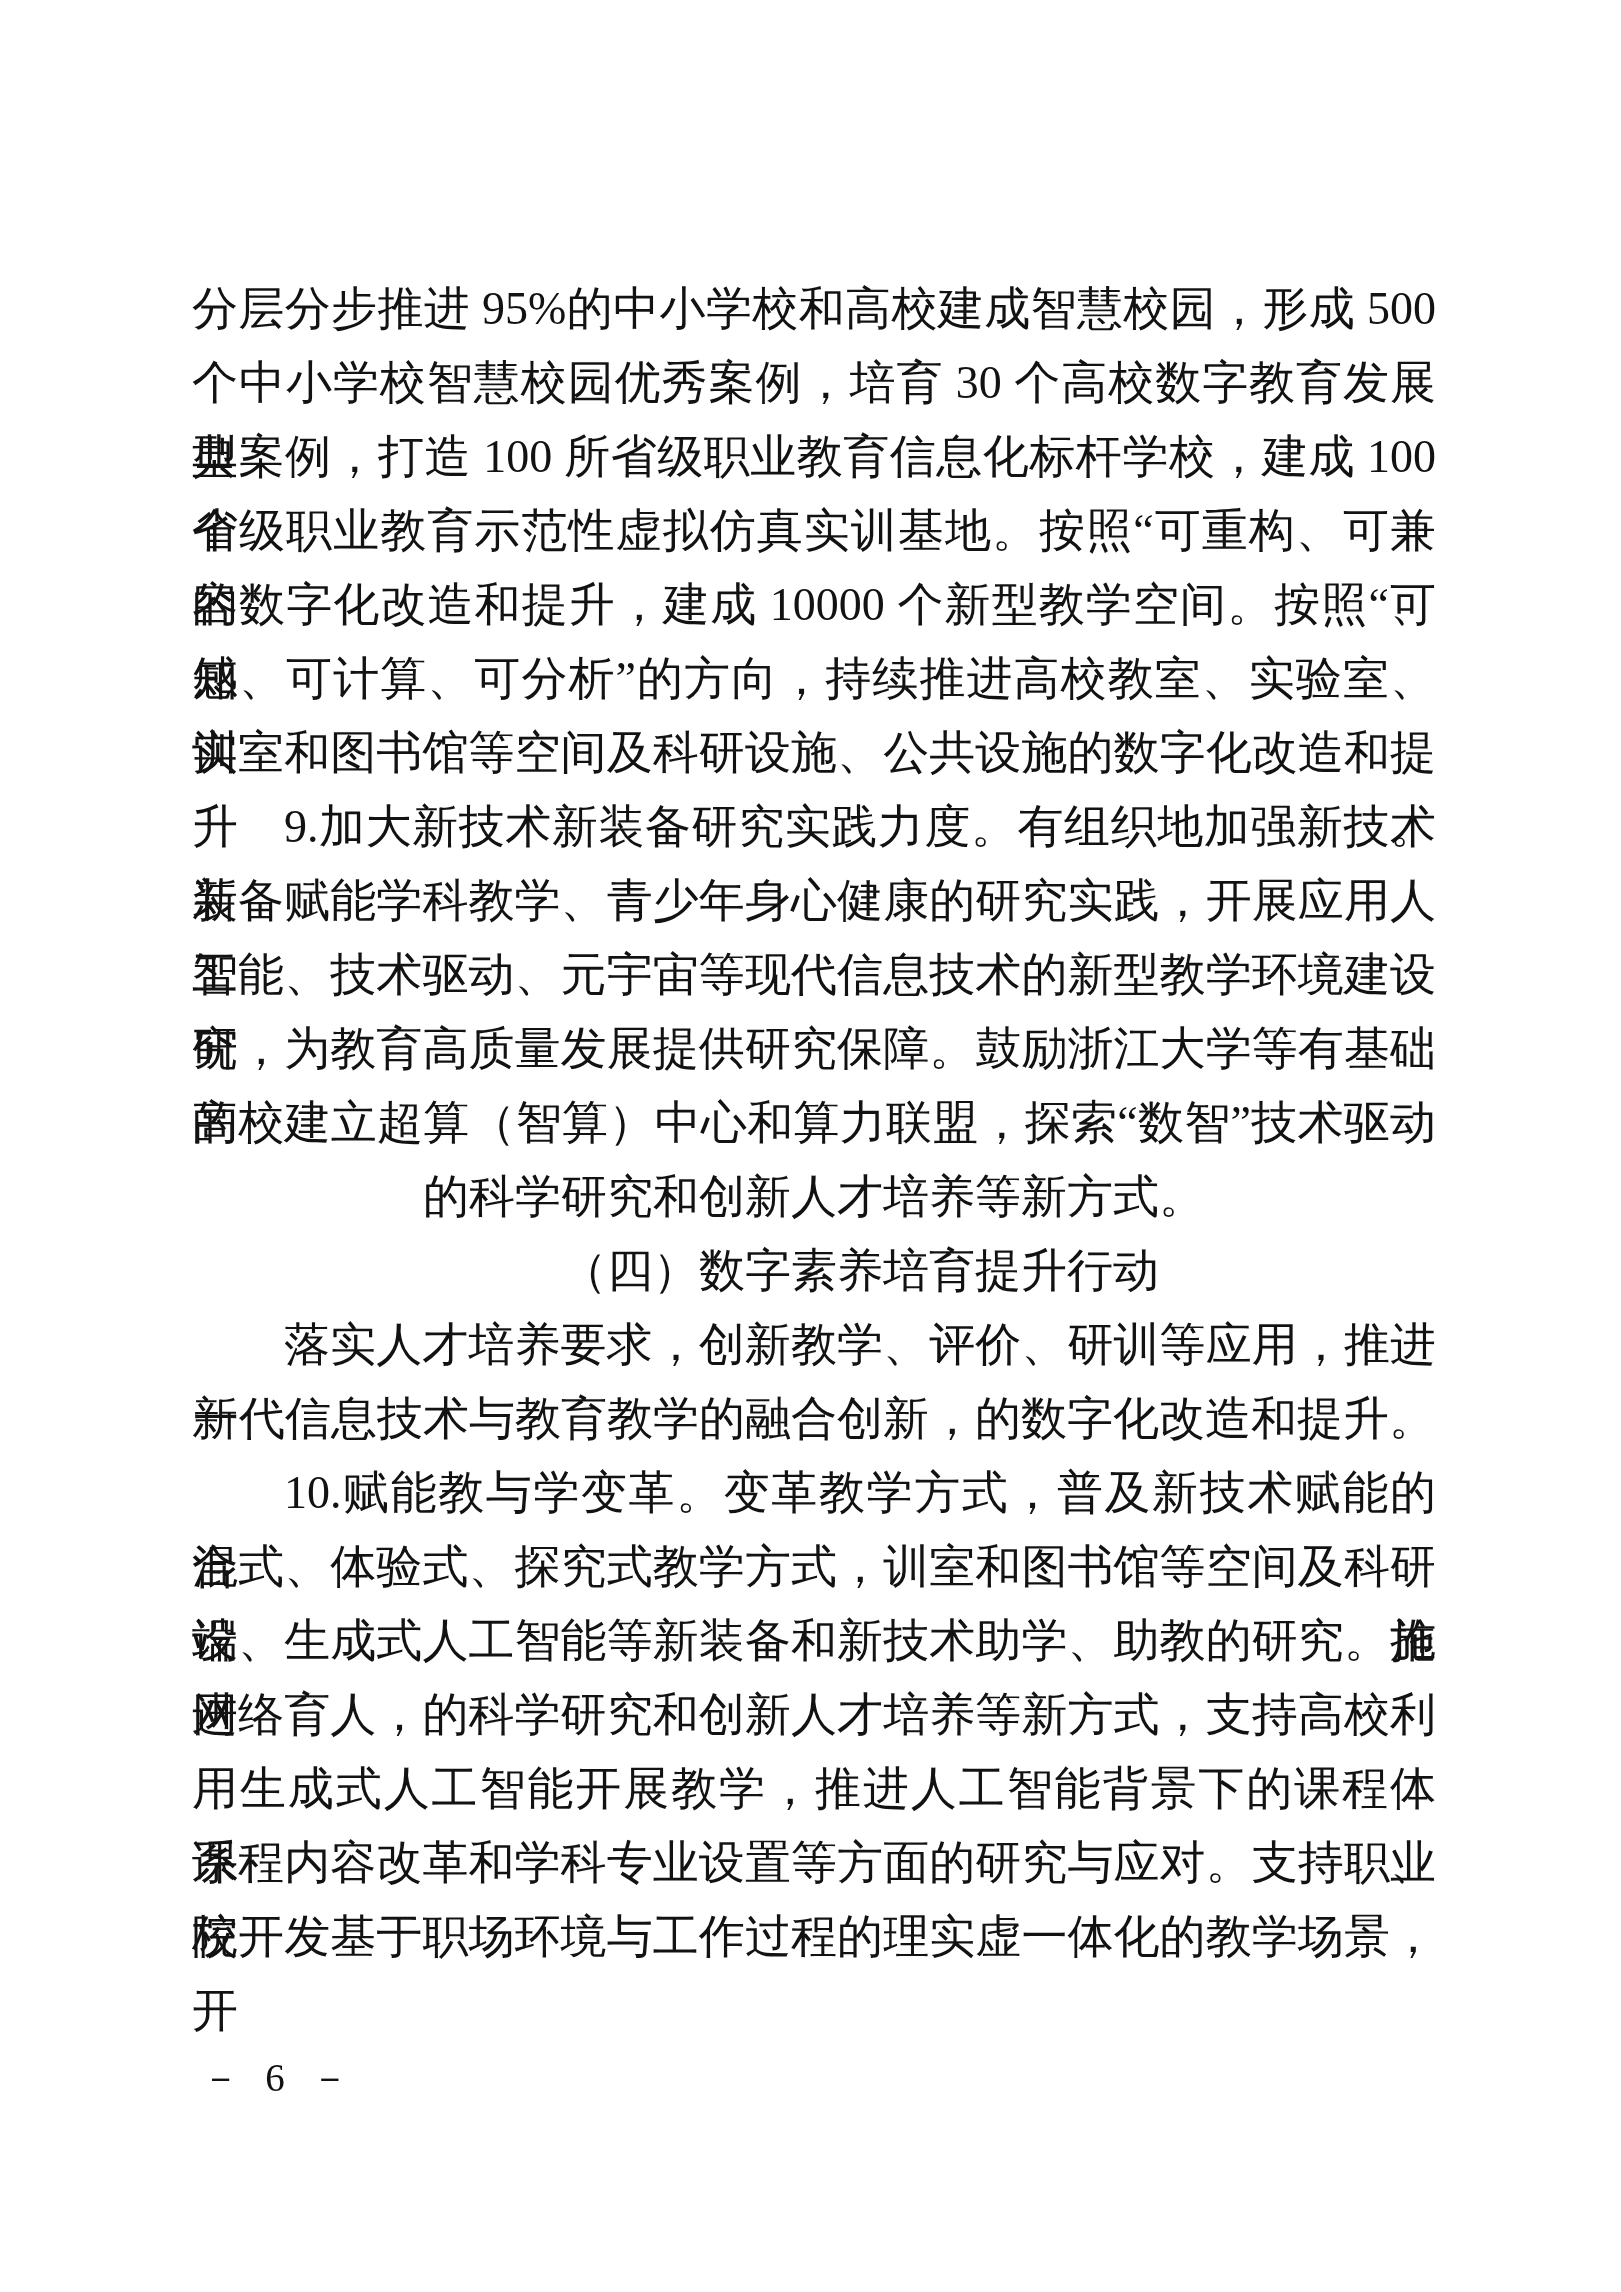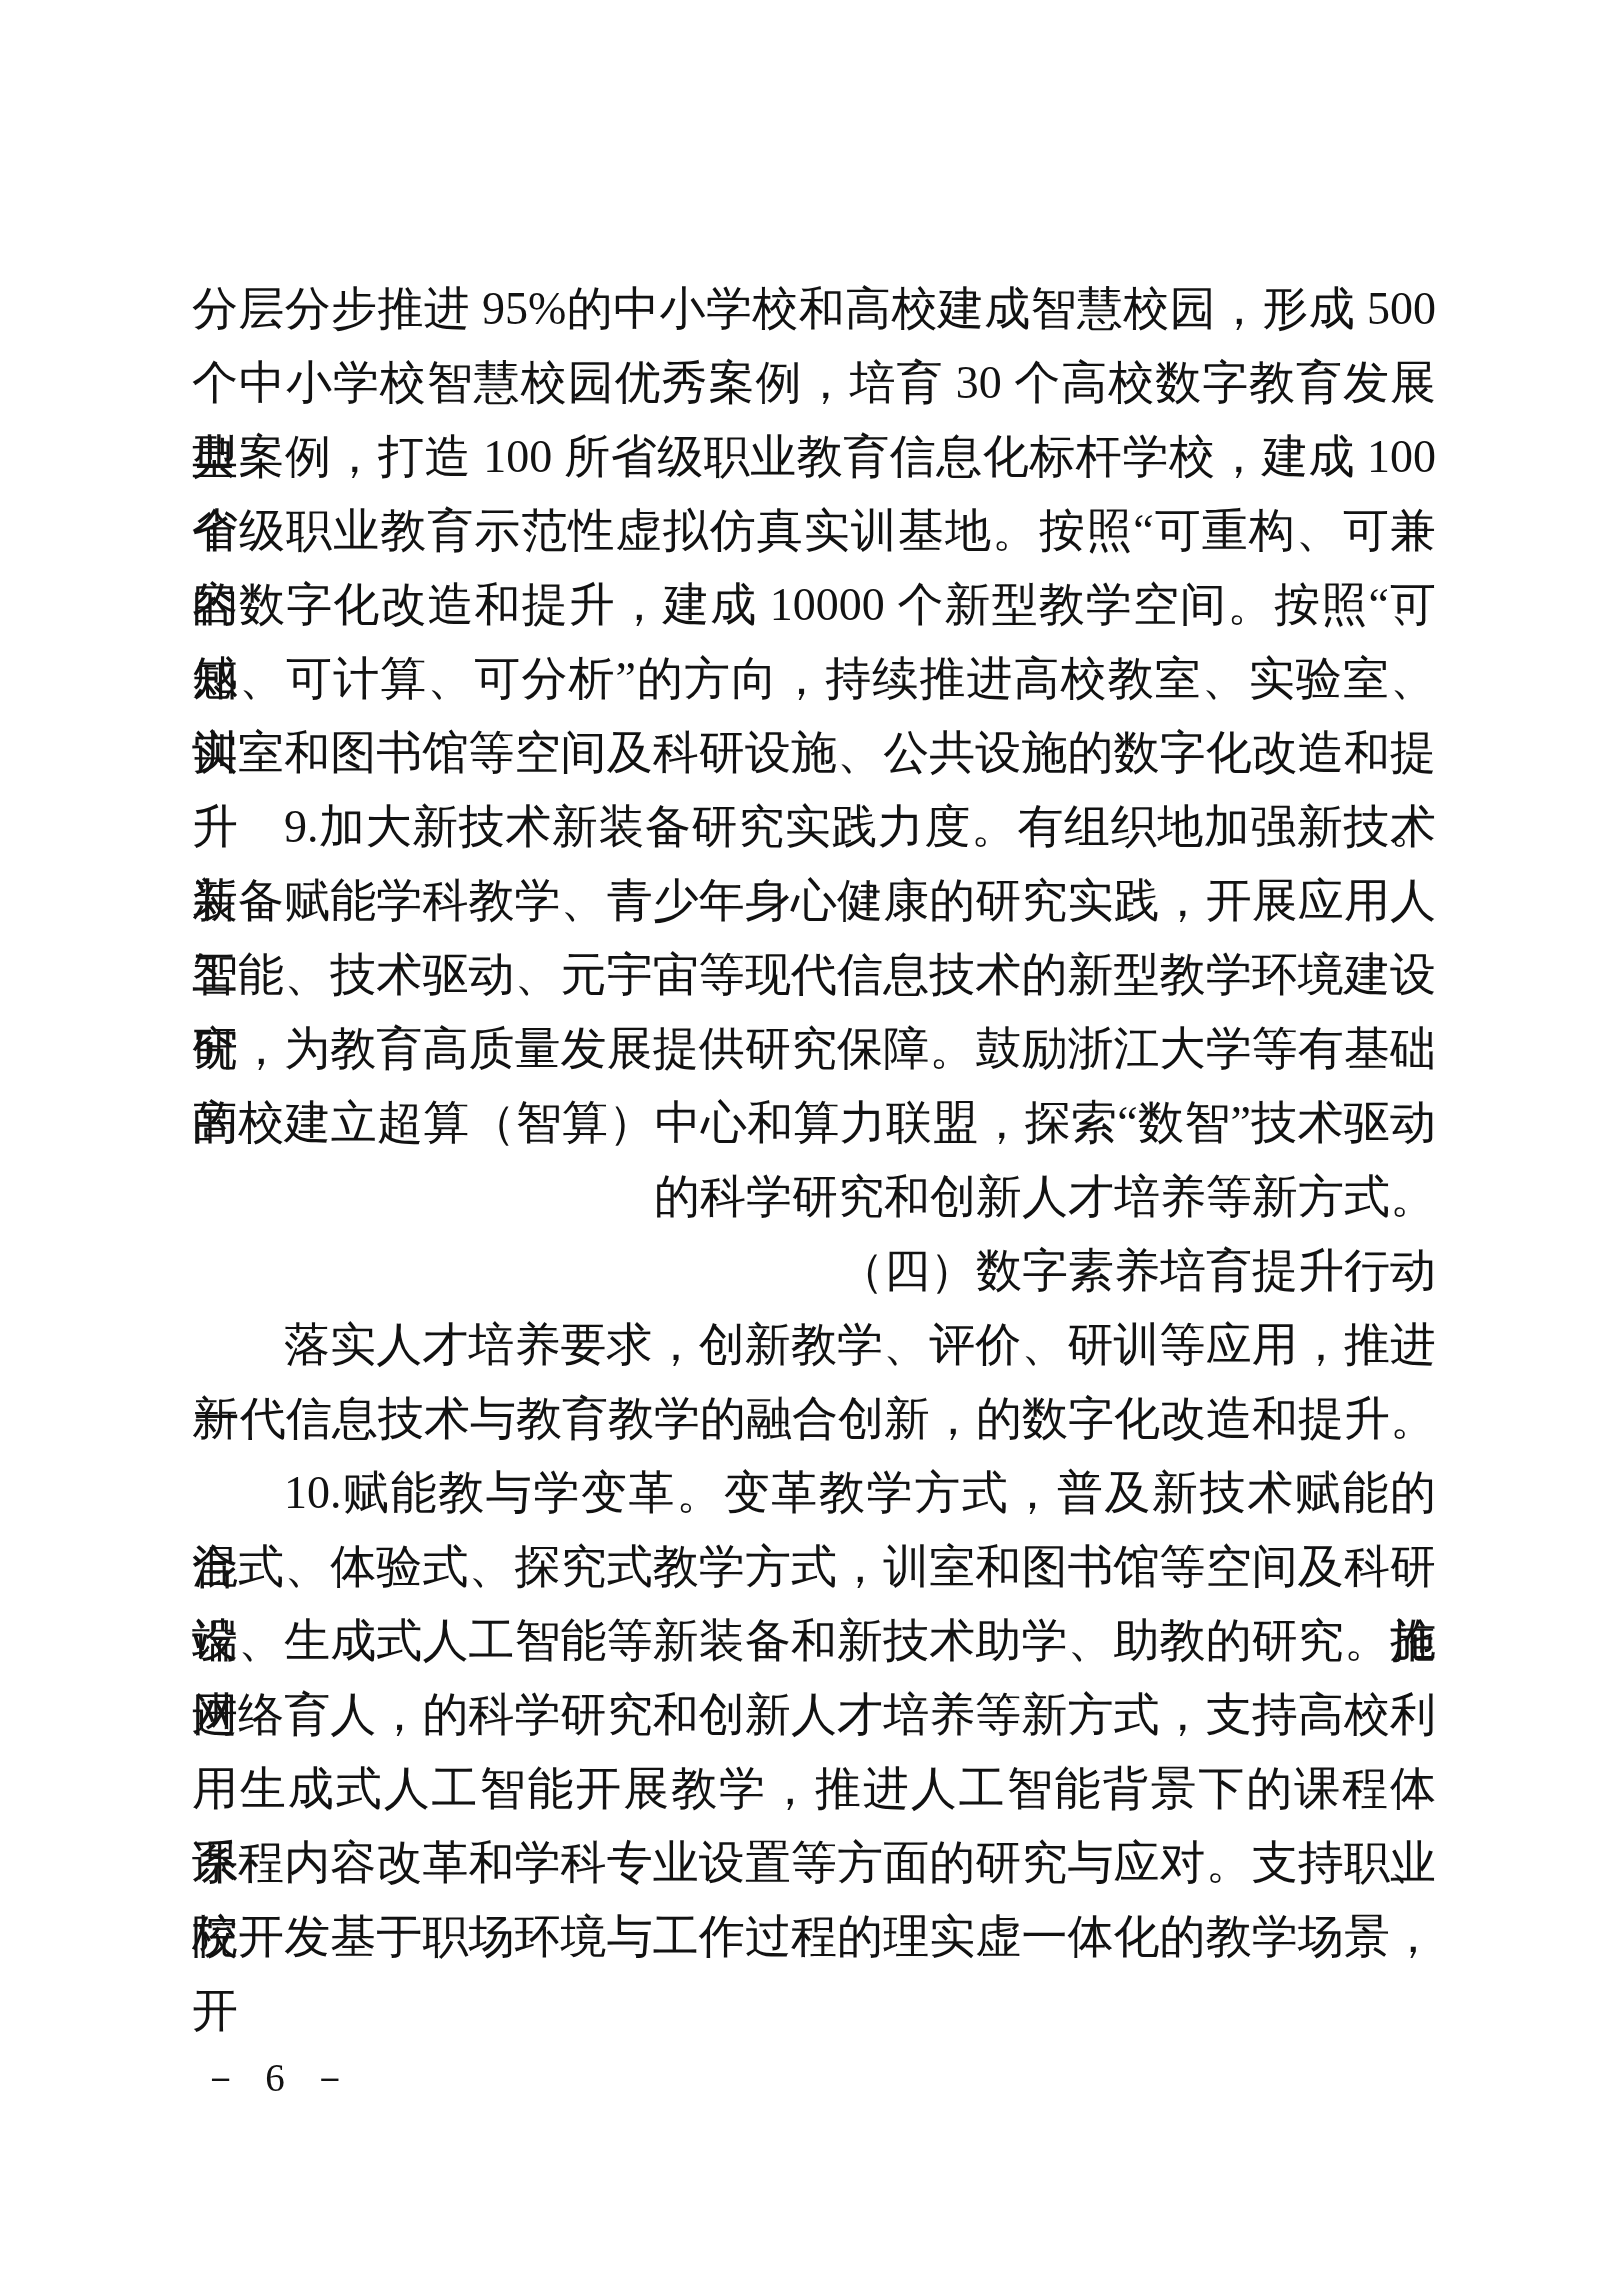--- a/index.html
+++ b/index.html
@@ -19,21 +19,21 @@
   .text-block {
     position: absolute;
     left: 192px;
     top: 272px;
     width: 1244px;
   }
   .line {
     height: 74px;
     line-height: 74px;
     font-size: 46px;
-    text-align: right;
+    text-align: center;
   }
   .line.justify {
     text-align: justify;
     text-align-last: justify;
   }
   .line.indent {
     text-indent: 92px;
   }
   .line.heading {
     font-weight: 400;

